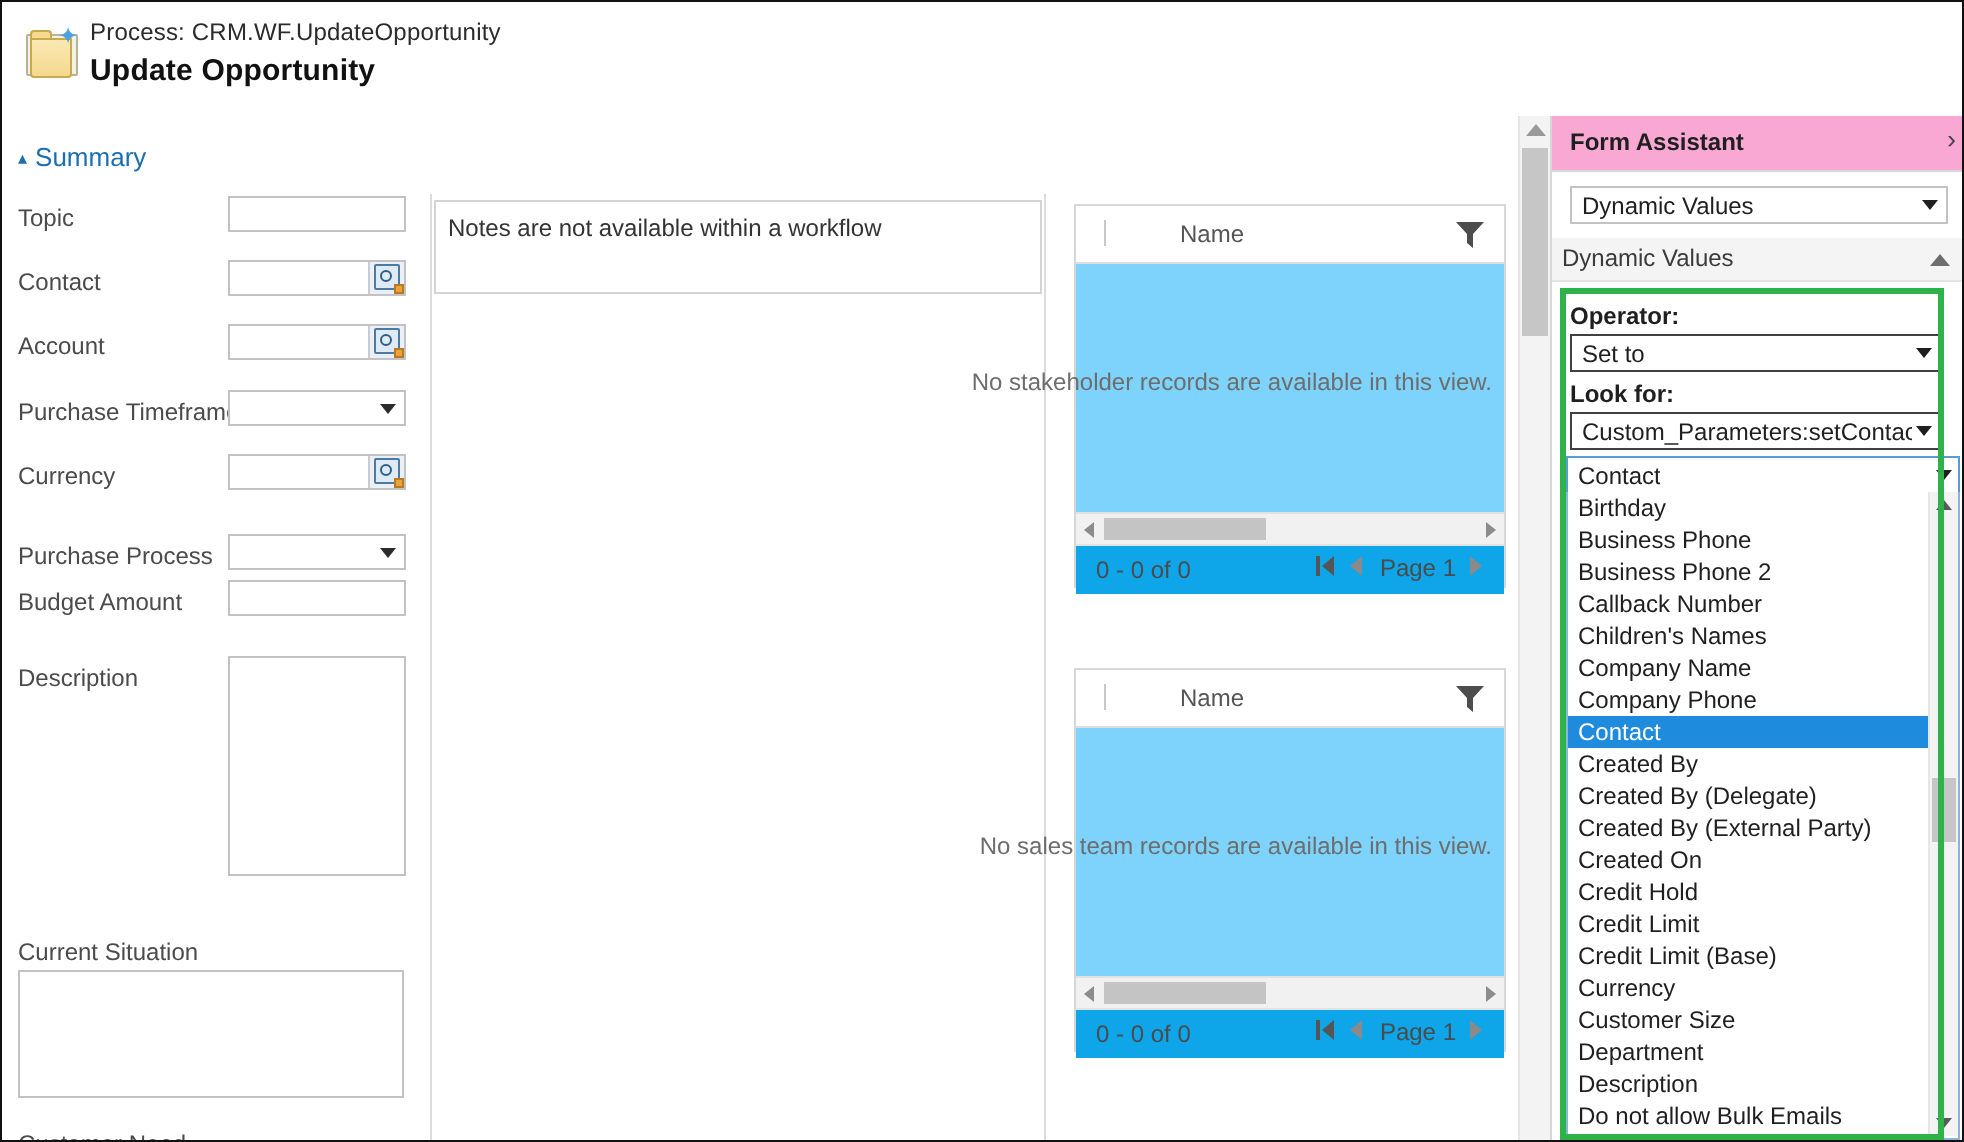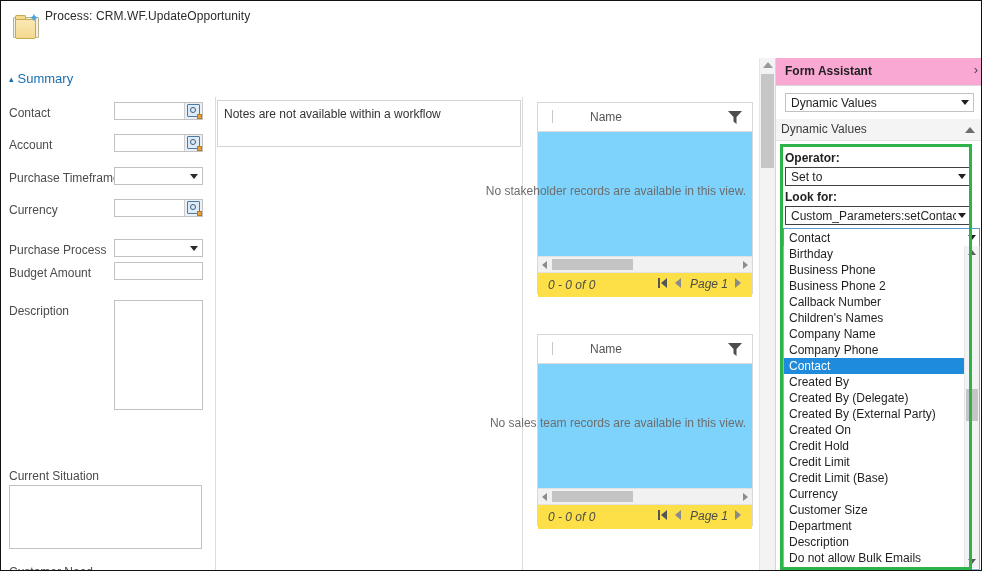--- a/index.html
+++ b/index.html
@@ -270,22 +270,21 @@
   .hs-right {
     right: 4px;
     border-top: 4px solid transparent;
     border-bottom: 4px solid transparent;
     border-left: 5px solid #8c8c8c;
   }
   .grid-footer {
     position: relative;
     height: 24px;
     border-top: 1px solid #e2e2e2;
-    background: #fde047;
-    font-style: italic;
+    background: #0ea5e9;
   }
   .gf-count {
     position: absolute; left: 10px; top: 5px;
     font-size: 12px; color: #4b4b4b;
   }
   .gf-pager {
     position: absolute; right: 8px; top: 4px;
     font-size: 12px; color: #4b4b4b;
     display: flex; align-items: flex-start; gap: 5px;
   }
@@ -506,31 +505,36 @@
 <div id="app">
 
   <div class="hdr">
     <div class="hdr-icon">
       <div class="folder-back"></div>
       <div class="folder-tab"></div>
       <div class="folder-front"></div>
       <div class="folder-spark">✦</div>
     </div>
     <div class="hdr-sub">Process: CRM.WF.UpdateOpportunity</div>
+    <div class="hdr-title">Update Opportunity</div>
   </div>
 
   <div class="section-hdr">
     <span class="caret">▴</span><span>Summary</span>
   </div>
 
   <div class="col-sep" style="left:214px; top:96px; height:474px;"></div>
   <div class="col-sep" style="left:521px; top:96px; height:474px;"></div>
 
   <div class="form-col">
 
+    <div class="frow" style="top:0px;">
+      <div class="flabel">Topic</div>
+      <div class="fctl"></div>
+    </div>
 
     <div class="frow" style="top:4px;">
       <div class="flabel">Contact</div>
       <div class="fctl-lookup">
         <div class="lookup-btn">
           <div class="lookup-glyph"></div>
           <div class="lookup-dot"></div>
         </div>
       </div>
     </div>

